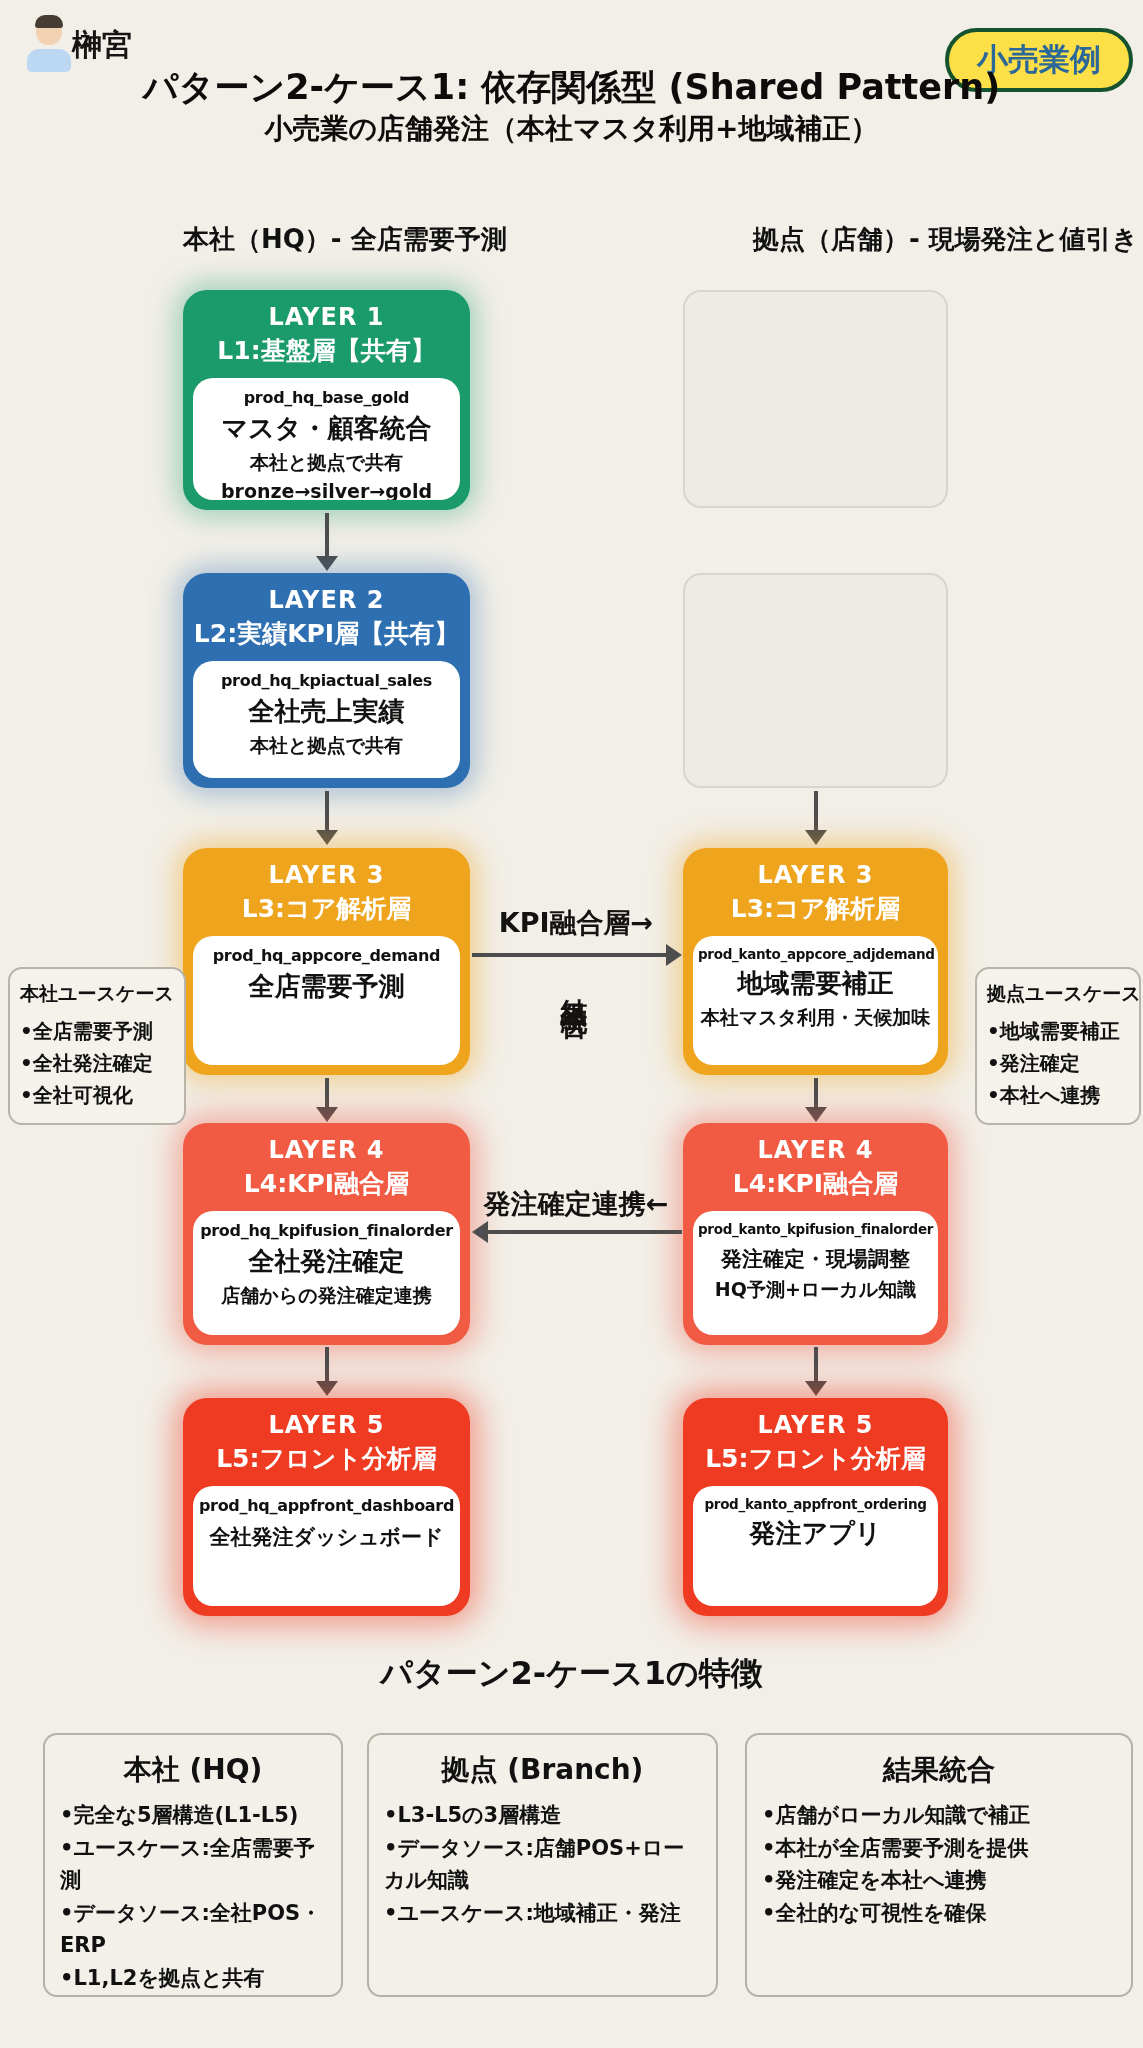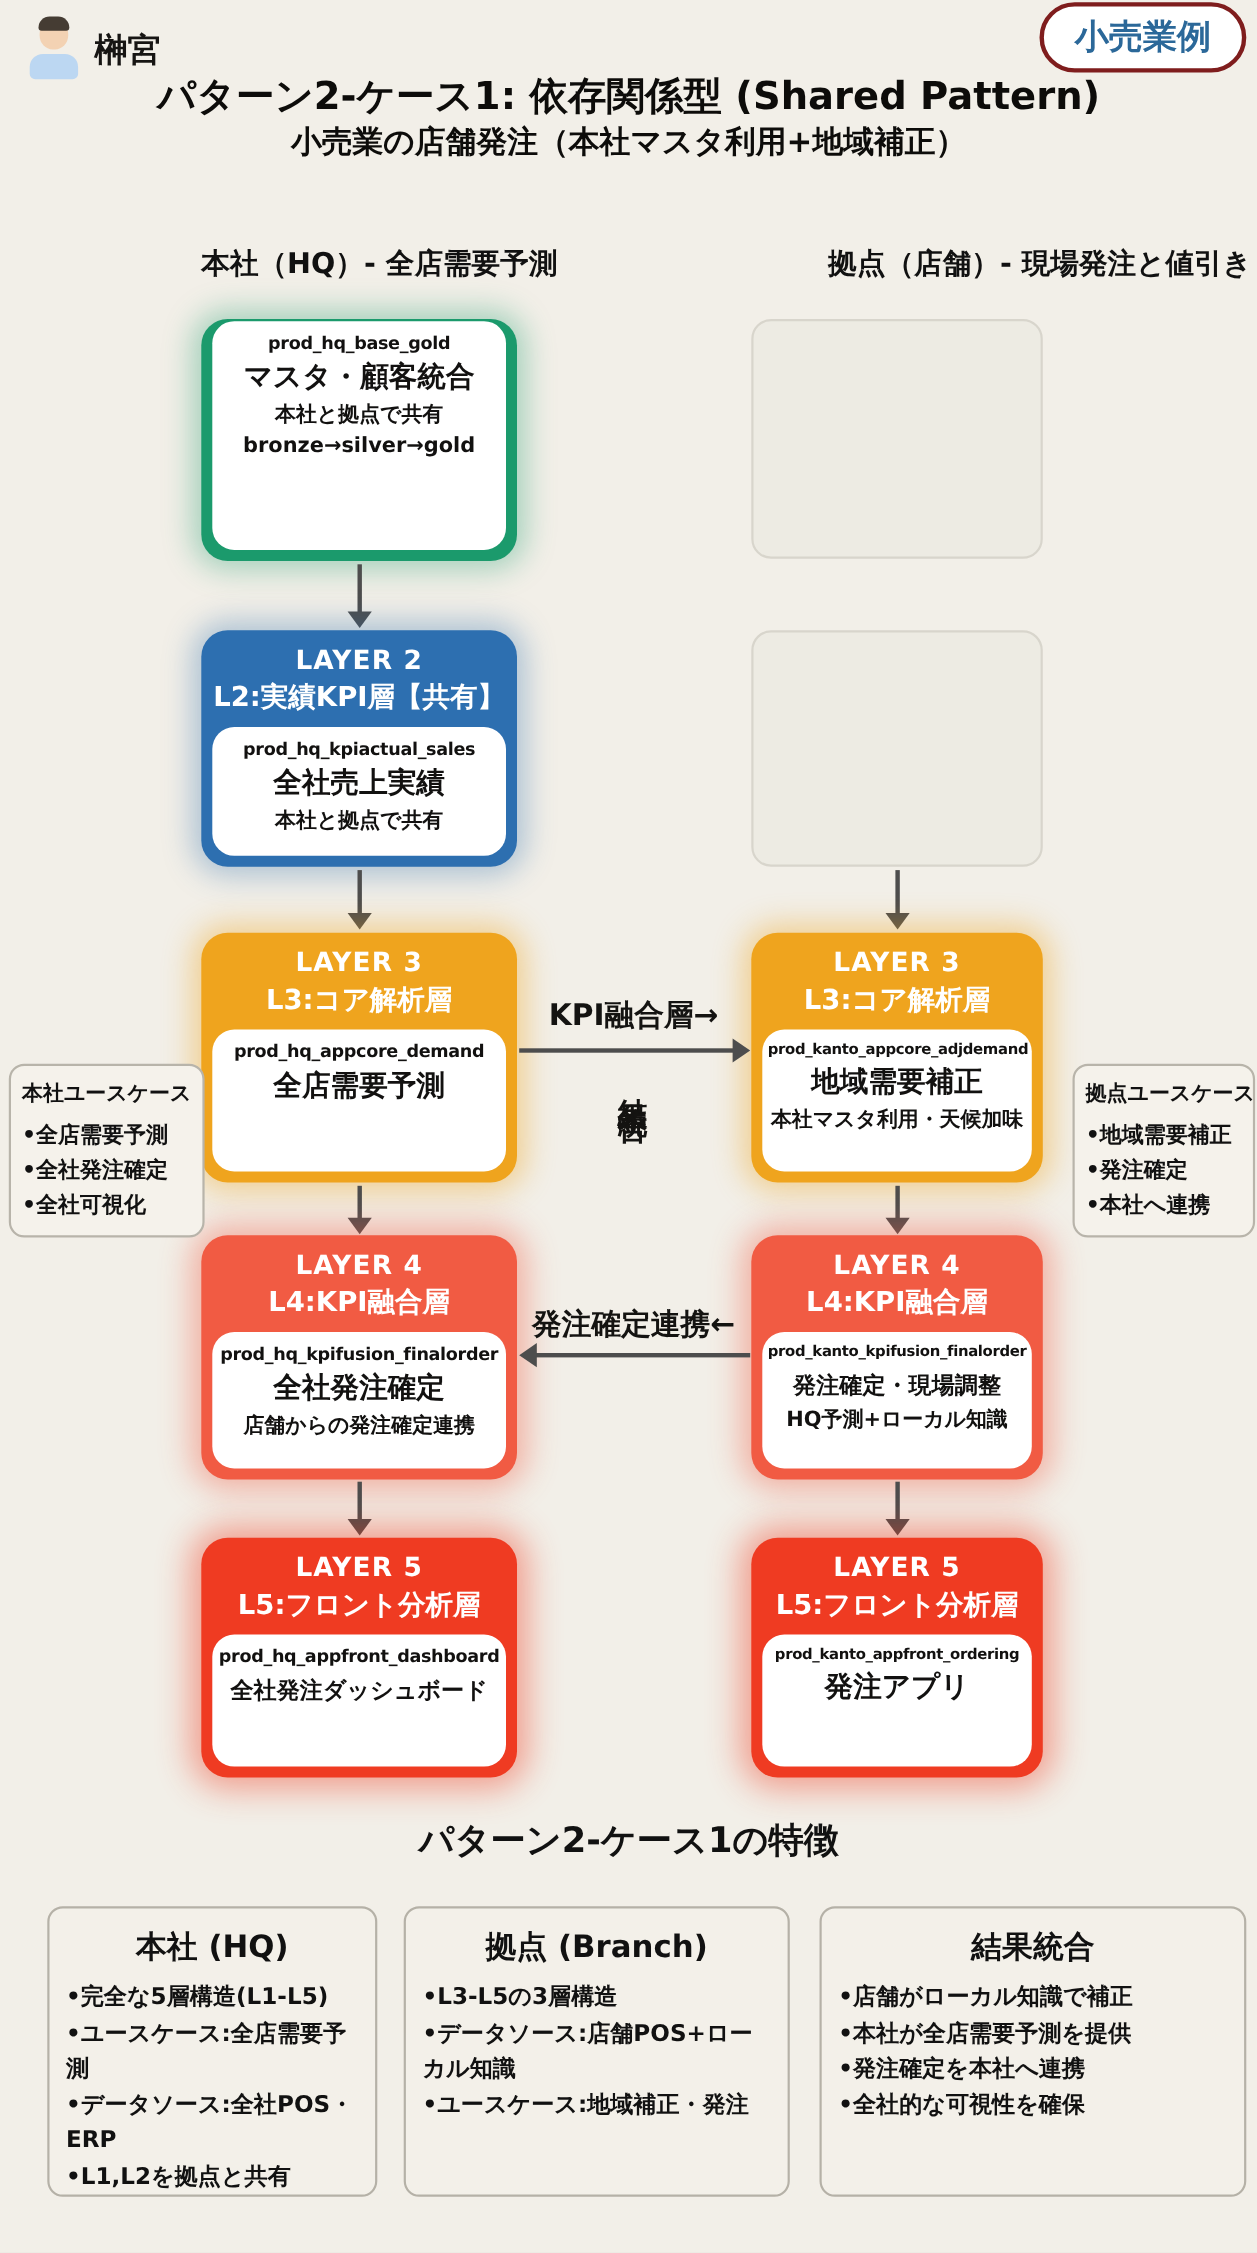--- a/index.html
+++ b/index.html
@@ -4,29 +4,29 @@
 <style>
   * { margin:0; padding:0; box-sizing:border-box; }
   html,body { background:#e8e5df; }
   body { font-family:"DejaVu Sans","Liberation Sans",sans-serif; }
   .canvas {
     position:relative; width:1143px; height:2048px; margin:0 auto;
     background:#f2efe8; overflow:hidden; color:#111;
   }
 
   
-  .user-chip { position:absolute; left:26px; top:14px; display:flex; align-items:flex-end; gap:14px; }
+  .user-chip { position:absolute; left:26px; top:14px; display:flex; align-items:flex-end; }
   .avatar { position:relative; width:46px; height:58px; }
   .av-head { position:absolute; left:50%; top:3px; transform:translateX(-50%); width:26px; height:28px; border-radius:50% 50% 46% 46%; background:#f3d2b3; }
   .av-hair { position:absolute; left:50%; top:1px; transform:translateX(-50%); width:28px; height:13px; border-radius:14px 14px 4px 4px; background:#453c33; }
   .av-body { position:absolute; bottom:0; left:50%; transform:translateX(-50%); width:44px; height:23px; border-radius:12px 12px 5px 5px; background:#bcd7f2; }
   .user-name { font-size:30px; font-weight:bold; color:#171513; padding-bottom:6px; }
   .badge {
-    position:absolute; top:2px; right:10px; padding:7px 28px;
-    background:#ffffff; border:4px solid #7f1d1d; border-radius:999px;
+    position:absolute; top:28px; right:10px; padding:7px 28px;
+    background:#fde047; border:4px solid #14532d; border-radius:999px;
     font-size:31px; font-weight:bold; color:#2b6899; white-space:nowrap;
   }
 
   .title { position:absolute; left:0; right:0; top:64px; text-align:center; font-size:35px; font-weight:bold; color:#0d0c0a; white-space:nowrap; }
   .subtitle { position:absolute; left:0; right:0; top:110px; text-align:center; font-size:28px; font-weight:bold; color:#0d0c0a; white-space:nowrap; }
 
   .col-header { position:absolute; top:222px; text-align:center; font-size:26px; font-weight:bold; white-space:nowrap; }
   .col-header.hq { left:183px; width:287px; }
   .col-header.branch { left:721px; width:265px;margin-left:32px; }
 
@@ -96,20 +96,24 @@
   </div>
   <div class="badge">小売業例</div>
 
   <div class="title">パターン2-ケース1: 依存関係型 (Shared Pattern)</div>
   <div class="subtitle">小売業の店舗発注（本社マスタ利用+地域補正）</div>
 
   <div class="col-header hq">本社（HQ）- 全店需要予測</div>
   <div class="col-header branch">拠点（店舗）- 現場発注と値引き</div>
 
   <div class="layer-box c-l1" style="left:183px; top:290px; width:287px; height:220px;">
+    <div class="lb-head">
+      <div class="lb-layer">LAYER 1</div>
+      <div class="lb-title">L1:基盤層【共有】</div>
+    </div>
     <div class="card">
       <div class="ds">prod_hq_base_gold</div>
       <div class="main">マスタ・顧客統合</div>
       <div class="sub">本社と拠点で共有</div>
       <div class="sub">bronze→silver→gold</div>
     </div>
   </div>
 
   <div class="varrow" style="left:317px; top:513px; height:58px;"></div>
 

